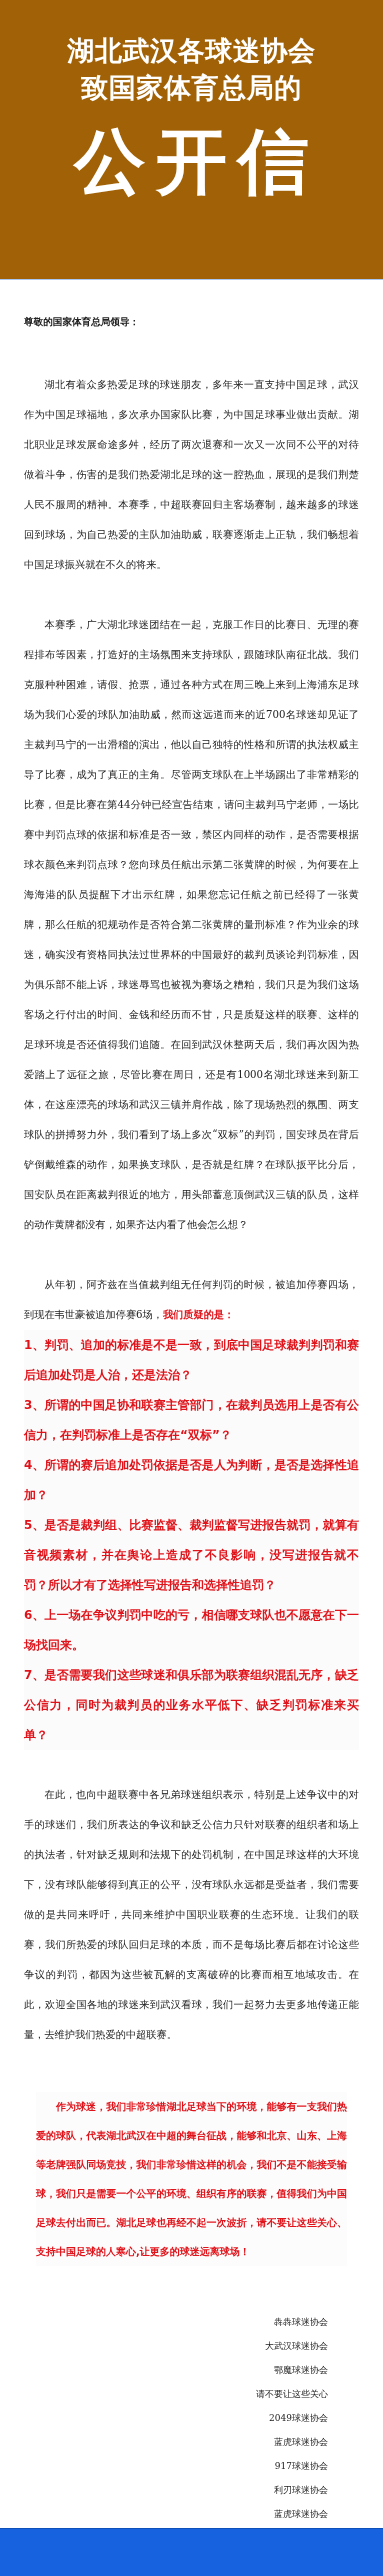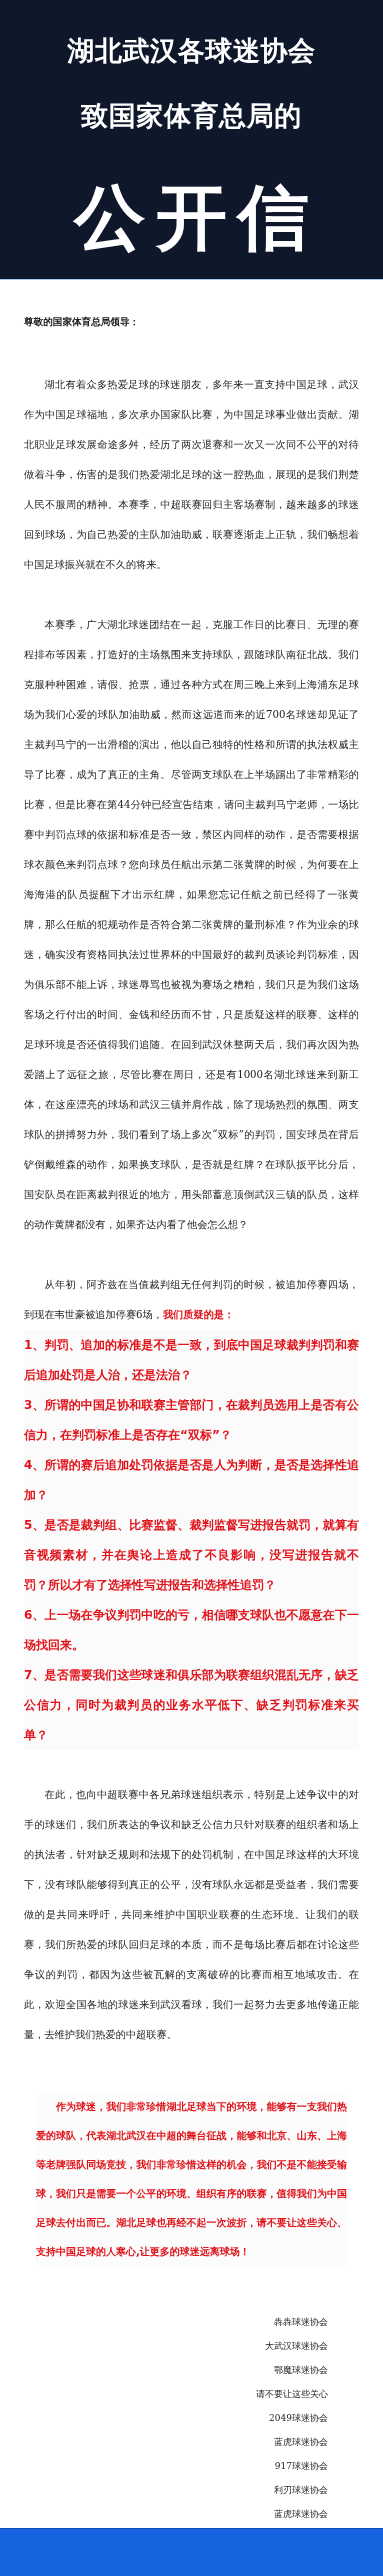--- a/index.html
+++ b/index.html
@@ -1,20 +1,20 @@
 <!DOCTYPE html>
 <html style="font-size:9.6px"><head>
 <meta charset="utf-8">
 <style>
   html, body { margin: 0; padding: 0; background: #ffffff; }
   body { width: 383px; font-family: "DejaVu Serif", "Liberation Serif", serif; color: #222; }
   .header {
-    width: 383px; height: 280px; background: #0f172a;
+    width: 383px; height: 280px; background: #a16207;
     display: flex; flex-direction: column; align-items: center; justify-content: flex-start;
-    border-bottom: 1.8px solid #a9c6f2; box-sizing: border-box; gap: 28px;
+    border-bottom: 1.8px solid #a9c6f2; box-sizing: border-box;
   }
   .h-line1, .h-line2 {
     color: #fff; font-family: "DejaVu Sans", "Liberation Sans", sans-serif; font-weight: bold;
     font-size: 27px; letter-spacing: 0.6px; line-height: 1;
   }
   .h-line1 { margin-top: 37px; }
   .h-line2 { margin-top: 10.2px; }
   .h-big {
     color: #fff; font-family: "DejaVu Serif", "Liberation Serif", serif; font-weight: bold;
     font-size: 71px; letter-spacing: 10.8px; line-height: 1; margin-top: 25px; padding-left: 10.8px;

